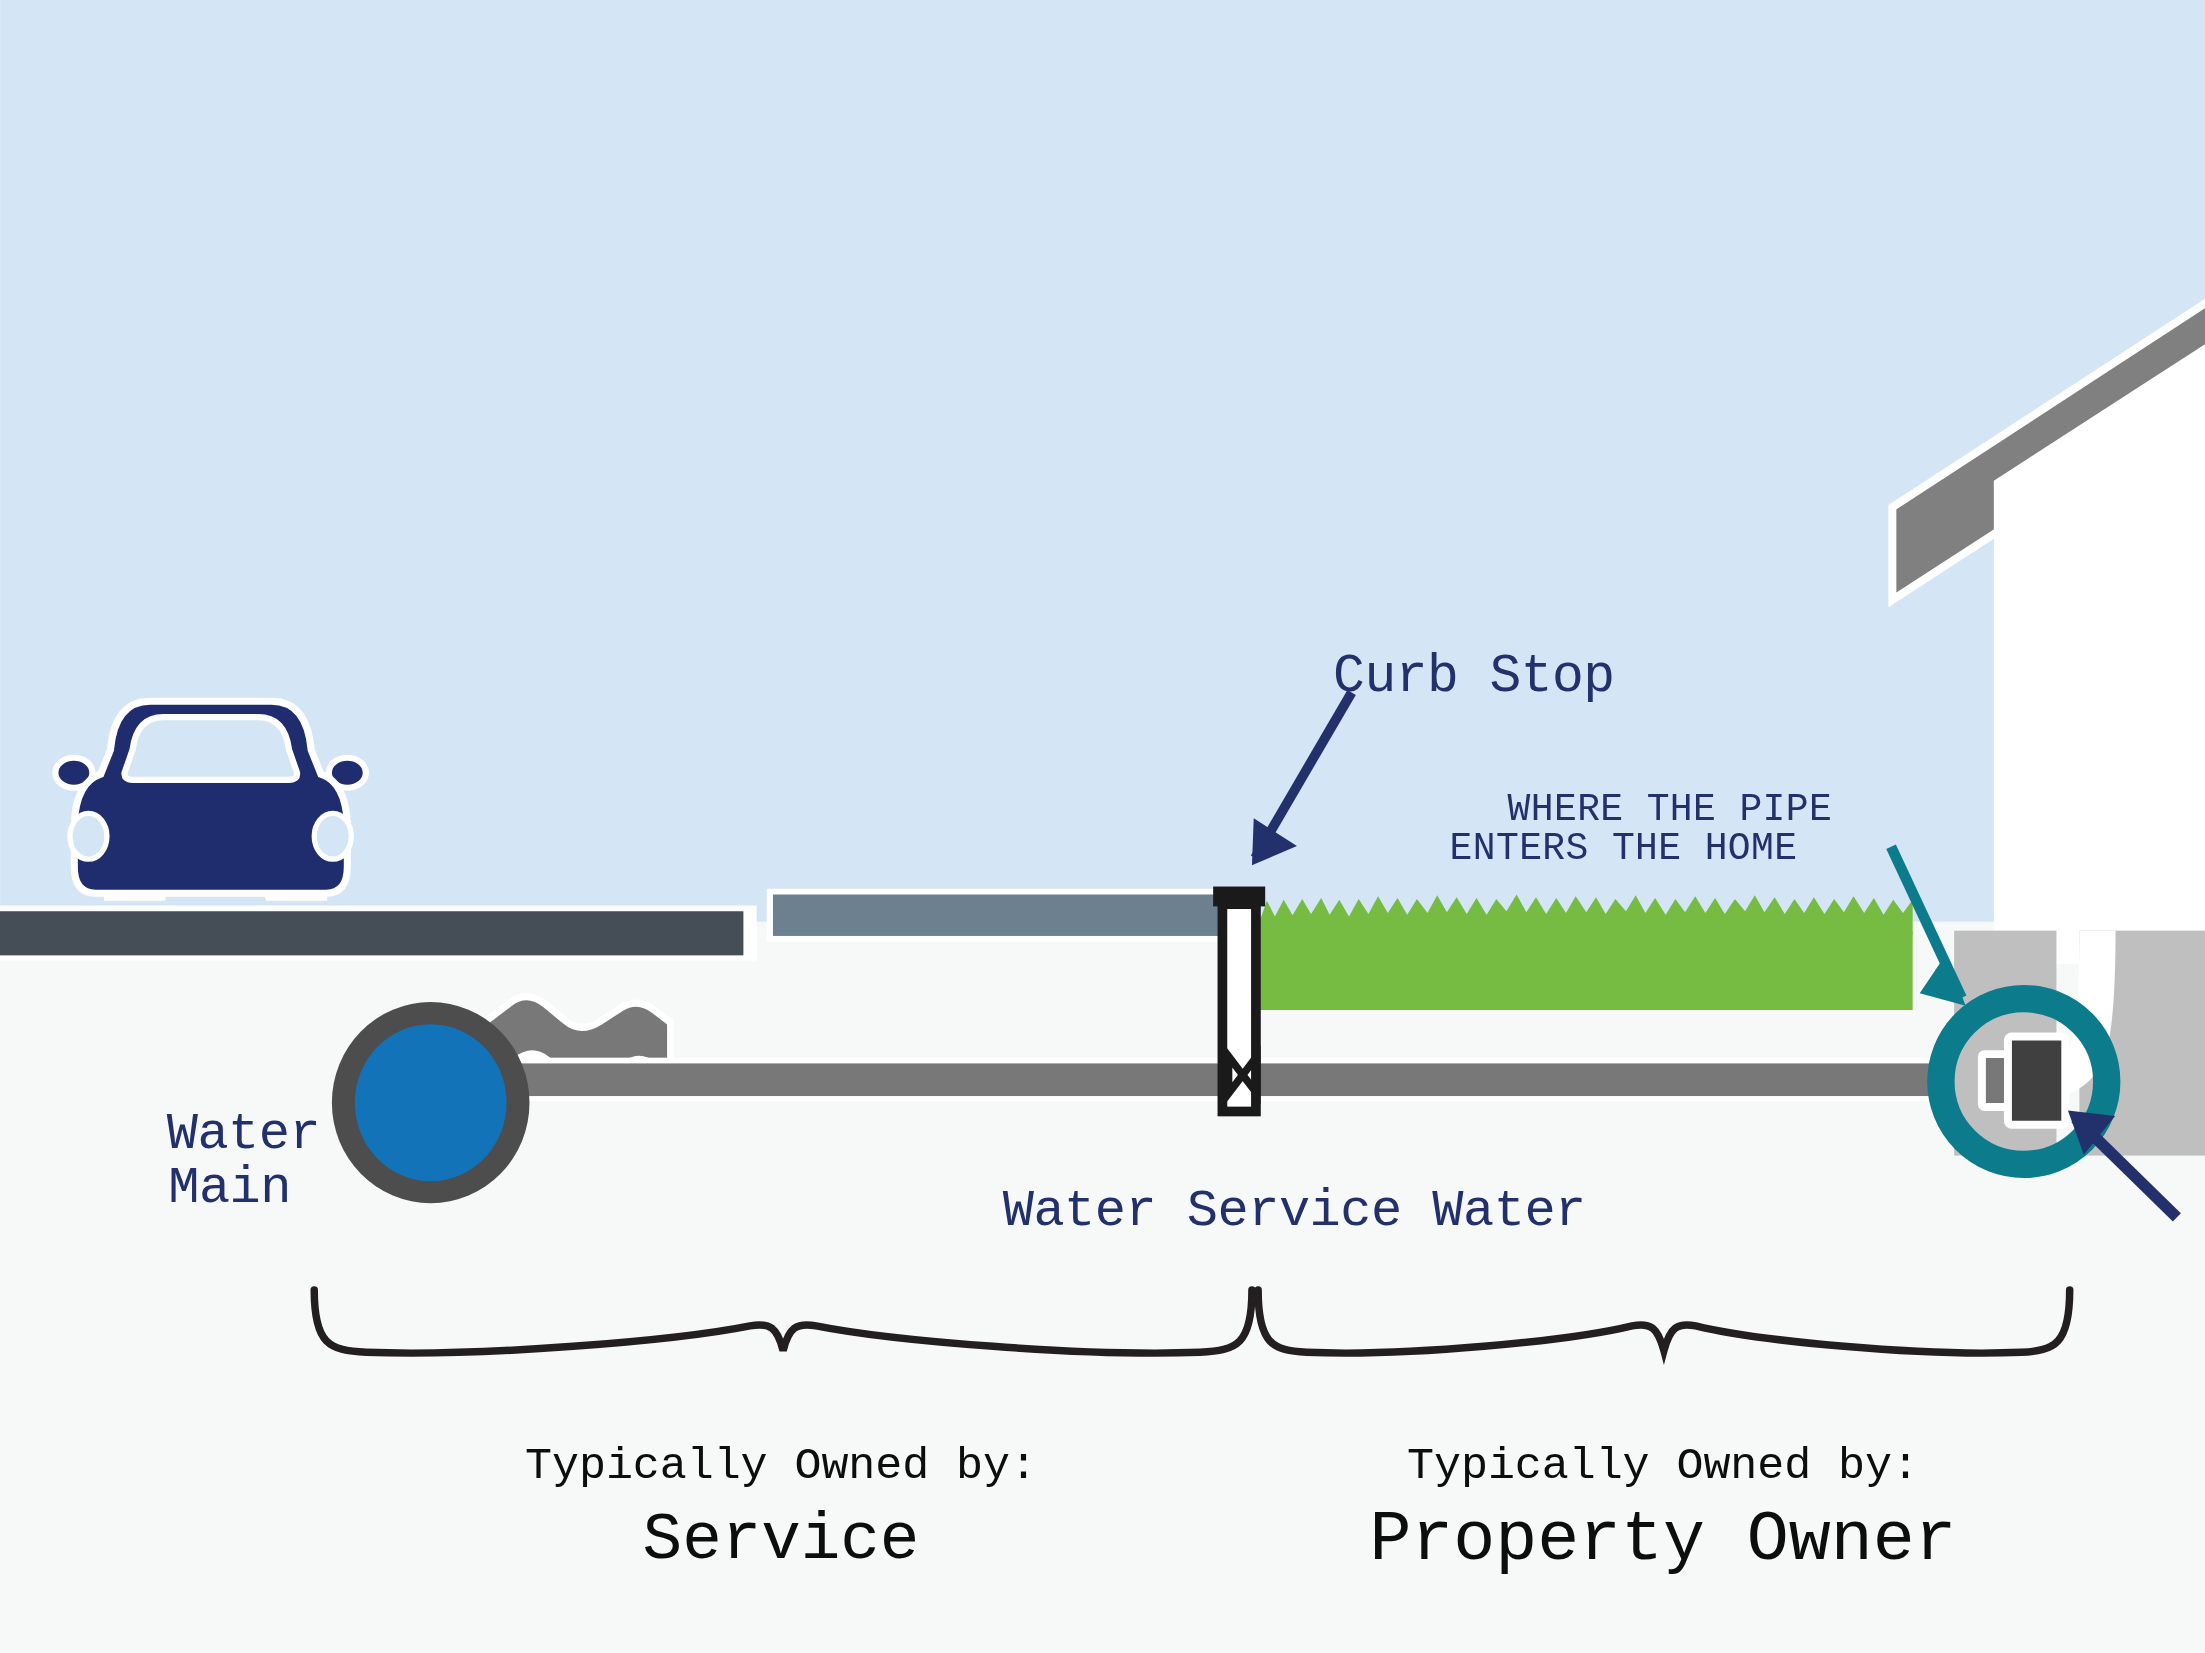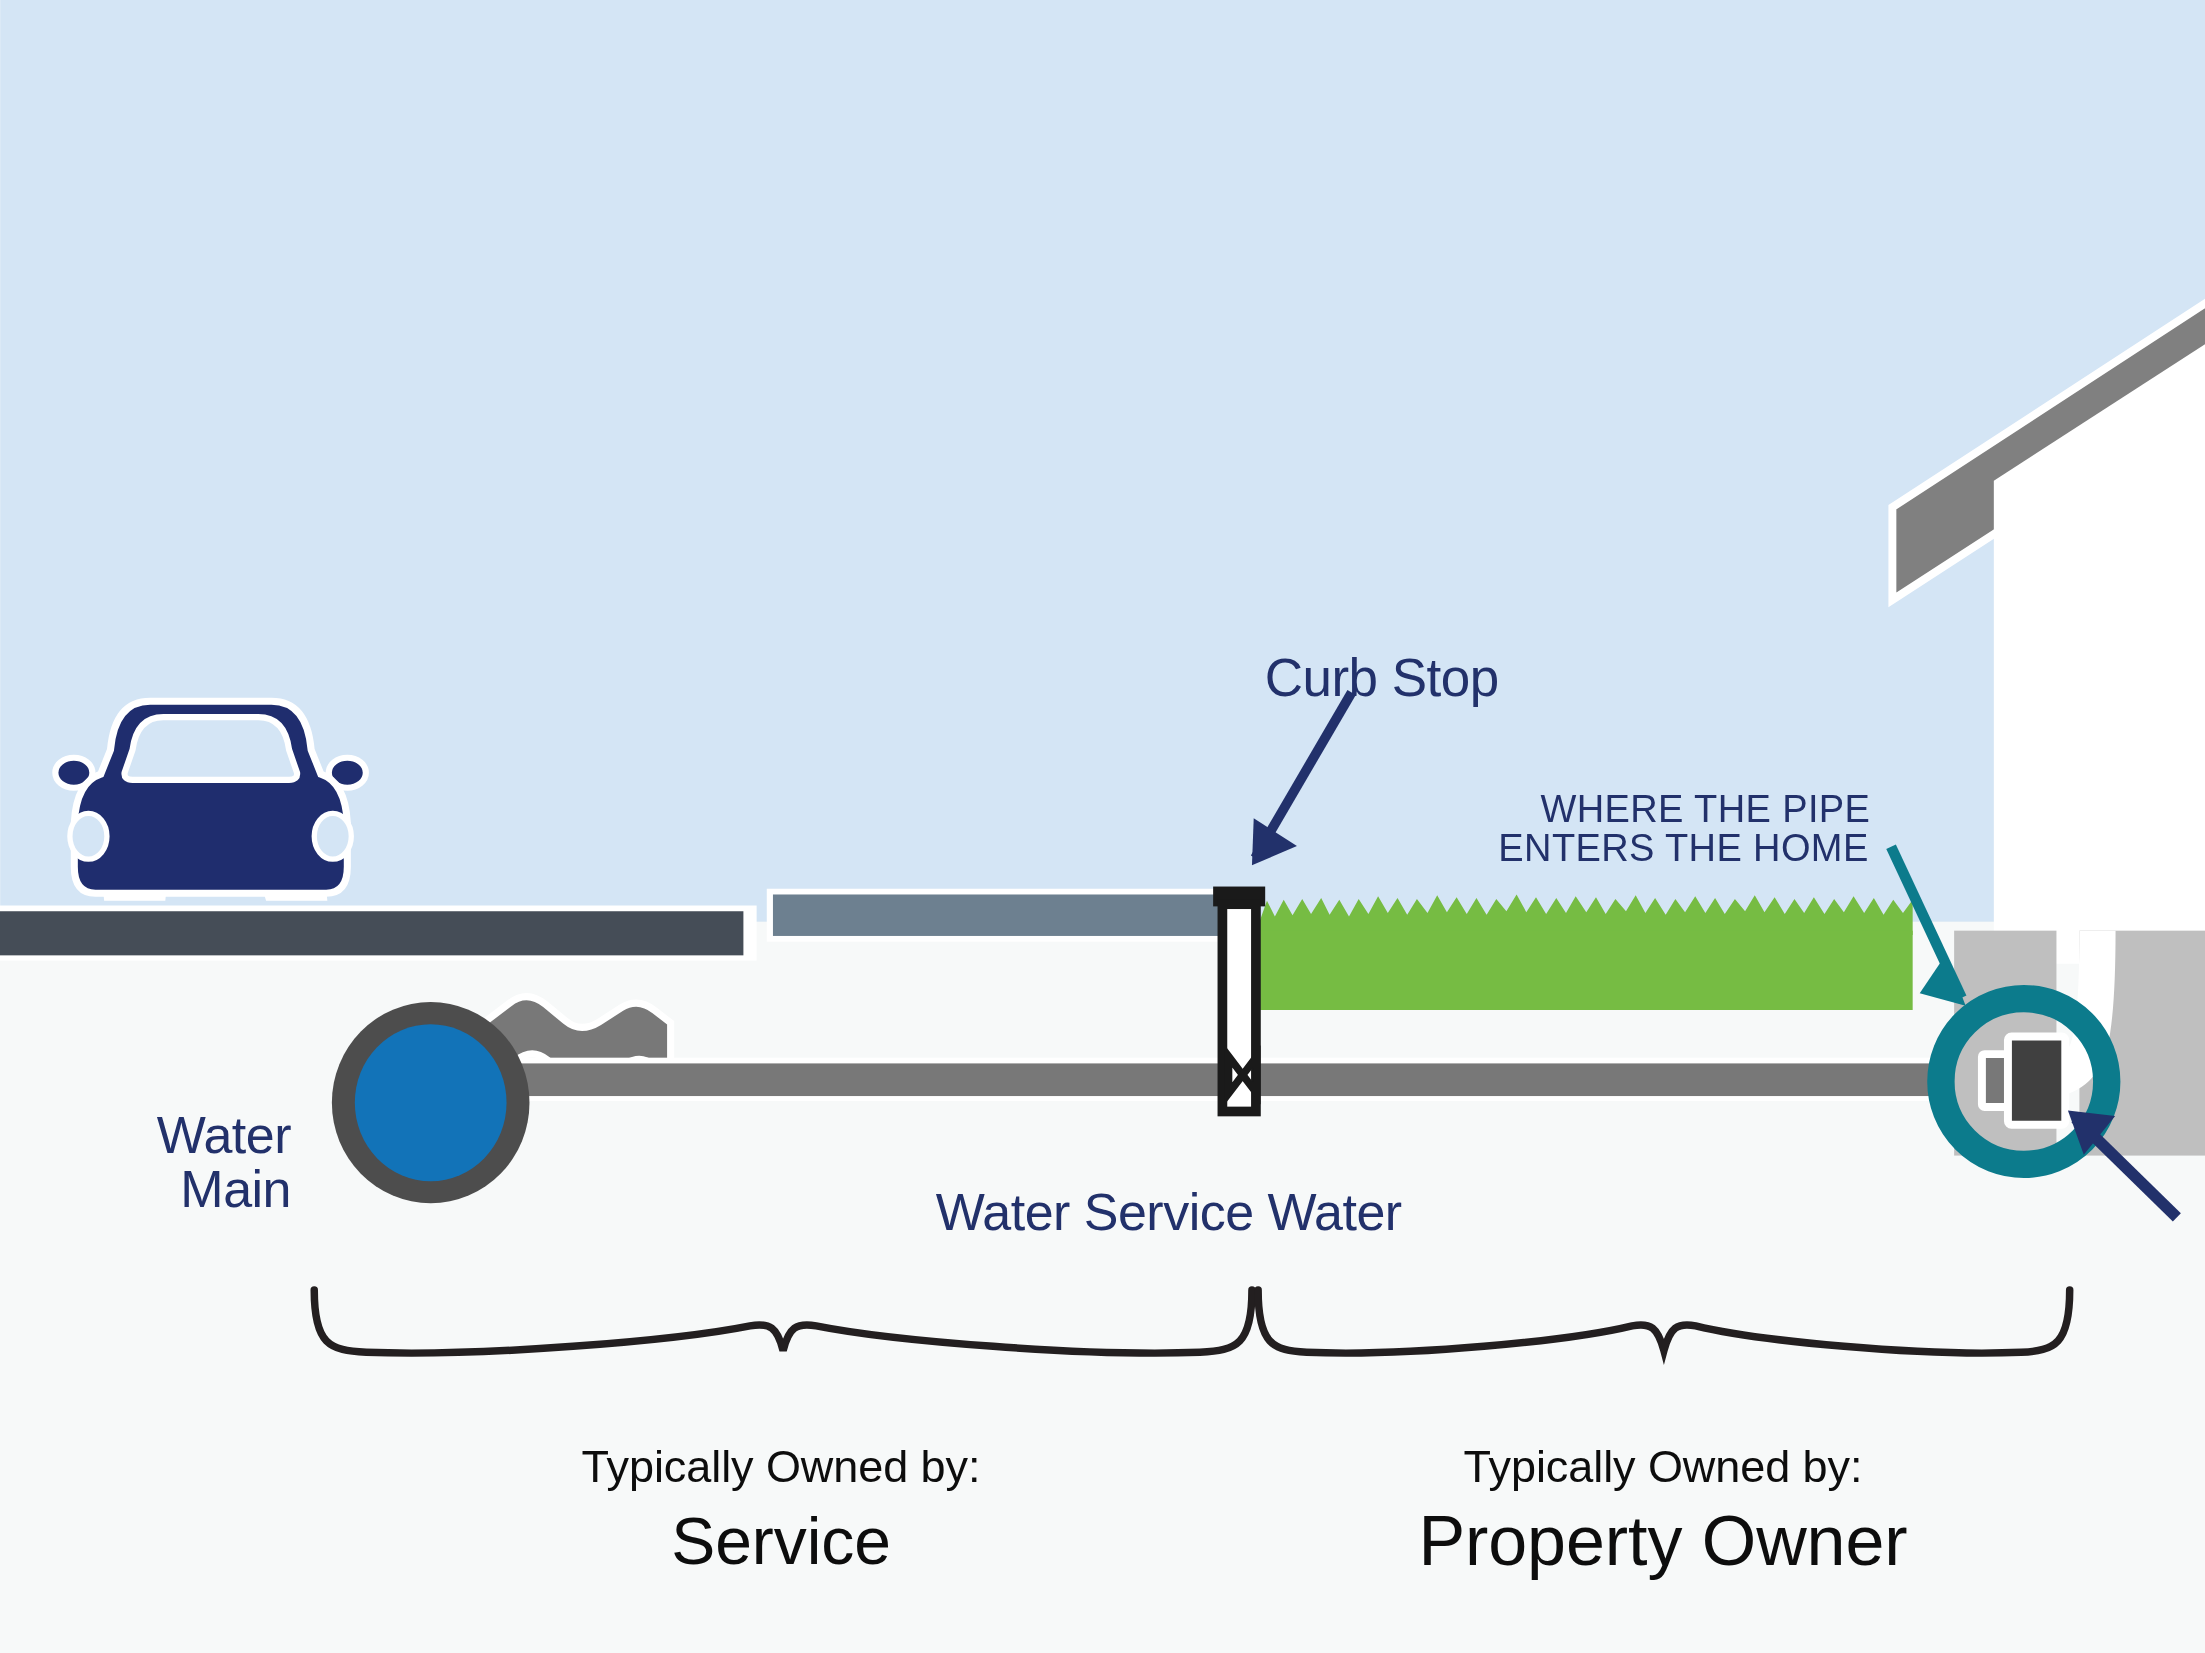--- a/index.html
+++ b/index.html
@@ -4,21 +4,21 @@
 <style>
   html,body{margin:0;padding:0;background:#f7f9f9;}
   #stage{
     position:relative;
     width:2941px;height:1654px;
     background:#f7f9f9;
     overflow:hidden;
     font-family:"Liberation Sans", sans-serif;
   }
   #stage svg.layer{position:absolute;top:0;left:0;width:2941px;height:1654px;}
-  .lbl{position:absolute;white-space:pre;line-height:1.04;}
+  .lbl{position:absolute;white-space:pre;line-height:1.04;font-family:Liberation Mono, monospace;}
   .navy{color:#22316b;}
   .blk{color:#0d0d0d;}
   .cond{font-stretch:semi-condensed;letter-spacing:-0.01em;}
 </style>
 </head>
 <body>
 
 <div id="stage">
 
   <svg class="layer" viewBox="0 0 6667 3750">
@@ -188,21 +188,21 @@
 
   <div class="lbl navy cond" style="left:44px;top:1054px;width:247px;font-size:52px;text-align:right;">
     <span style="white-space:pre-line;">Water
 Main</span>
   </div>
 
   <div class="lbl navy cond" style="left:1208px;top:595px;font-size:53px;">
     <span>Curb Stop</span>
   </div>
 
-  <div class="lbl navy cond" style="left:1432px;top:750px;font-size:38px;text-align:center;width:503px;letter-spacing:0.01em;">
+  <div class="lbl navy cond" style="left:1372px;top:750px;font-size:38px;text-align:center;width:503px;letter-spacing:0.01em;">
     <span style="white-space:pre-line;">WHERE THE PIPE
 ENTERS THE HOME</span>
   </div>
 
   <div class="lbl navy cond" style="left:880px;top:1131px;font-size:52px;">
     <span>Water Service Water</span>
   </div>
 
   <div class="lbl navy cond" style="left:2179px;top:1255px;font-size:52px;">
     

